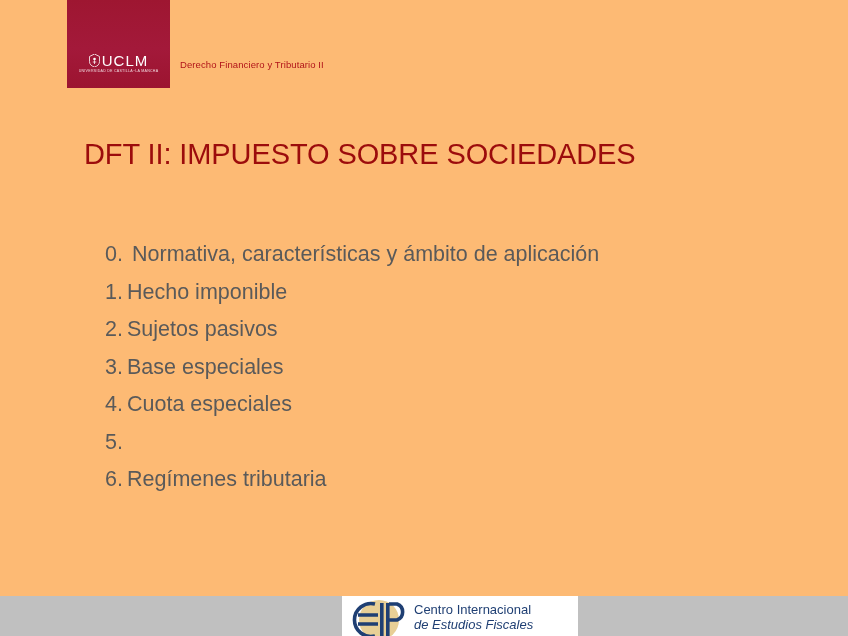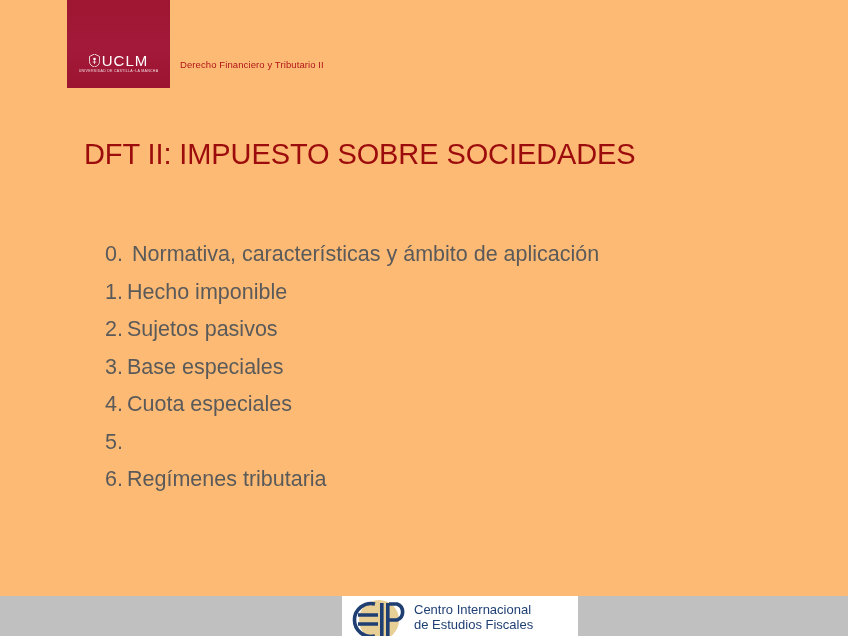--- a/index.html
+++ b/index.html
@@ -201,21 +201,21 @@
 
   .cief-text {
     font-size: 13px;
     line-height: 1.16;
     color: #1f3f73;
     font-family: "Liberation Sans", sans-serif;
     white-space: nowrap;
   }
 
   .cief-text .l1 { display: block; }
-  .cief-text .l2 { display: block; }
+  .cief-text .l2 { display: block; font-style: italic; }
 </style>
 </head>
 <body>
 
 <div class="slide">
 
   <div class="header">
 
     <div class="logo-box">
       <div class="logo-mark">

